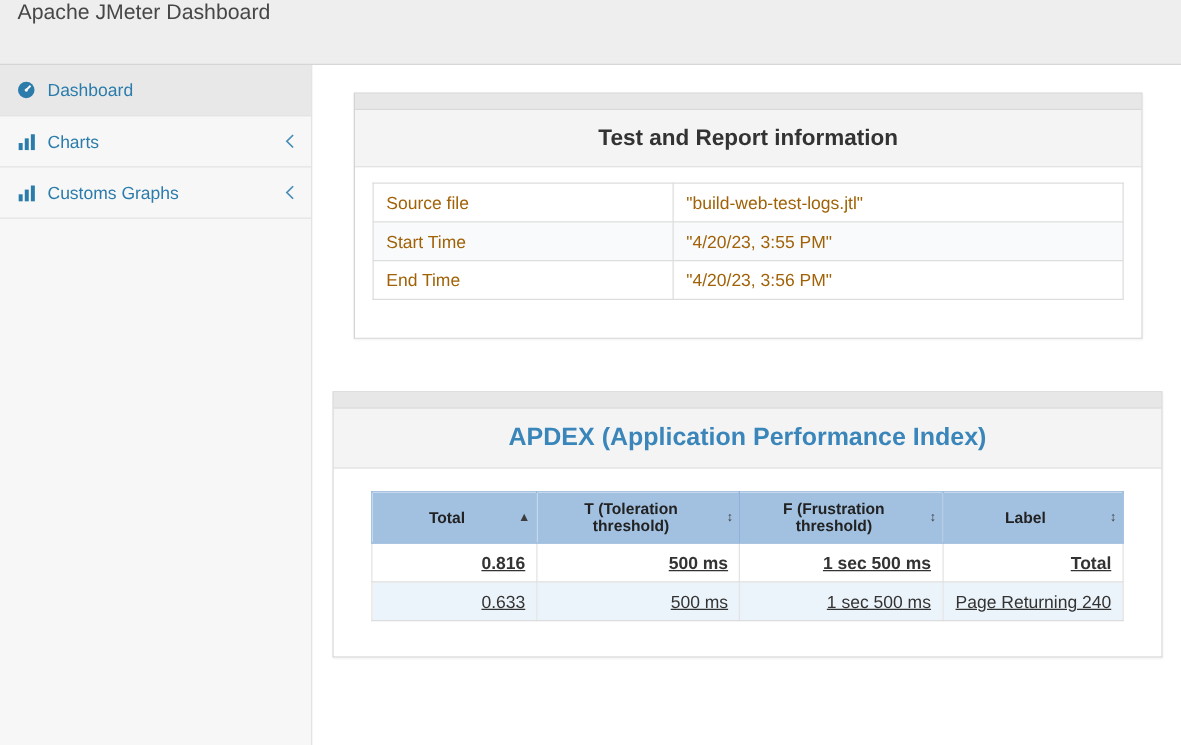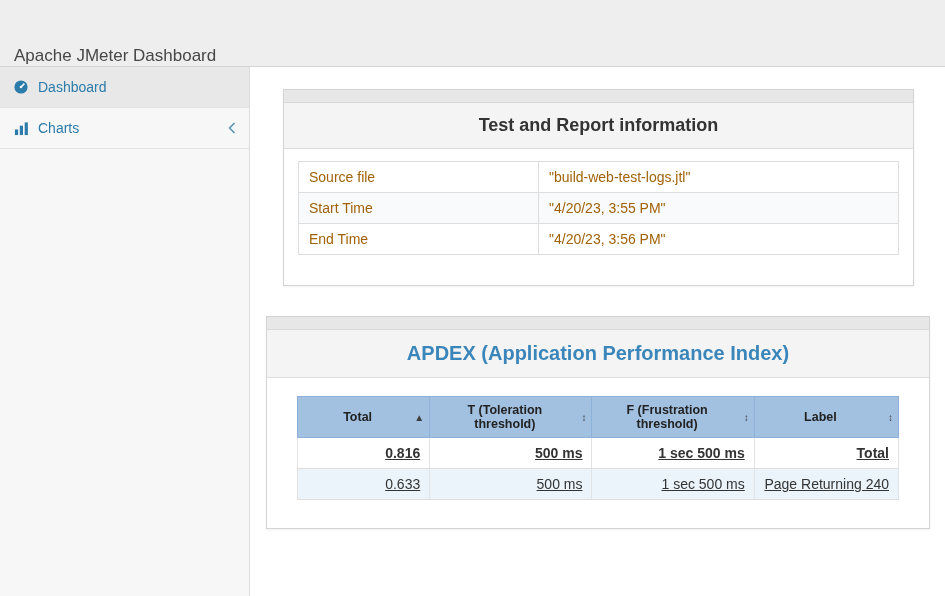--- a/index.html
+++ b/index.html
@@ -18,23 +18,23 @@
     --text:#333333;
   }
   *{box-sizing:border-box;margin:0;padding:0;}
   html,body{width:945px;height:596px;overflow:hidden;}
   body{
     font-family:"Liberation Sans","DejaVu Sans",sans-serif;
     background:#ffffff;color:var(--text);font-size:14px;
   }
   
   .topbar{
-    height:67px;background:var(--topbar_bg);
+    height:52px;background:var(--topbar_bg);
     border-bottom:1px solid #d6d6d6;
-    display:flex;align-items:flex-end;padding:0 14px;
+    display:flex;align-items:flex-start;padding:0 14px;
   }
   .topbar-title{font-size:17px;color:#474747;}
   
   .layout{display:flex;height:544px;}
   .sidebar{
     width:250px;flex:0 0 250px;background:var(--sidebar_bg);
     border-right:1px solid var(--border);
   }
   .side-item{
     display:flex;align-items:center;gap:9px;
@@ -43,21 +43,21 @@
     border-bottom:1px solid #e4e4e4;
   }
   .side-item.active{background:var(--sidebar_active_bg);}
   .side-item .icon{display:inline-flex;width:16px;height:16px;align-items:center;justify-content:center;}
   .side-item svg{display:block;}
   .side-item .chev{margin-left:auto;display:inline-flex;opacity:.85;}
   
   .main{flex:1;background:#ffffff;padding-top:22px;overflow:hidden;}
   .portlet{background:#ffffff;border:1px solid #d4d4d4;box-shadow:0 1px 2px rgba(0,0,0,.06);}
   .card-info{margin:0 31px 0 33px;}
-  .card-apdex{margin:30px 15px 0 16px;}
+  .card-apdex{margin:42px 15px 0 16px;}
   .portlet-strip{height:13px;background:var(--card_strip_bg);border-bottom:1px solid #d9d9d9;}
   .portlet-header{background:var(--card_header_bg);border-bottom:1px solid var(--border);padding:12px 10px;text-align:center;}
   .portlet-title{font-size:18px;font-weight:bold;color:#333;}
   .apdex-title{font-size:20px;color:var(--apdex_title);}
   .portlet-body{background:#ffffff;padding:12px 14px 30px;}
   .apdex-body{padding:18px 30px 28px;}
   
   table{border-collapse:collapse;width:100%;}
   .info-table td{
     border:1px solid var(--border);
@@ -116,20 +116,35 @@
         </svg>
       </span>
       <span class="side-label">Charts</span>
       <span class="chev">
         <svg viewBox="0 0 8 12" width="8" height="12">
             <path d="M6.5 1 1.5 6l5 5" fill="none" stroke="currentColor" stroke-width="1.4"></path>
           </svg>
       </span>
     </div>
 
+    <div class="side-item">
+      <span class="icon">
+        <svg viewBox="0 0 16 16" width="15" height="15" fill="currentColor">
+          <rect x="1" y="9" width="3.4" height="6"></rect>
+          <rect x="6.2" y="5" width="3.4" height="10"></rect>
+          <rect x="11.4" y="1.5" width="3.4" height="13.5"></rect>
+        </svg>
+      </span>
+      <span class="side-label">Customs Graphs</span>
+      <span class="chev">
+        <svg viewBox="0 0 8 12" width="8" height="12">
+            <path d="M6.5 1 1.5 6l5 5" fill="none" stroke="currentColor" stroke-width="1.4"></path>
+          </svg>
+      </span>
+    </div>
 
   </nav>
 
   <main class="main">
 
     <section class="portlet card-info">
       <div class="portlet-strip"></div>
       <header class="portlet-header">
         <h2 class="portlet-title">Test and Report information</h2>
       </header>

